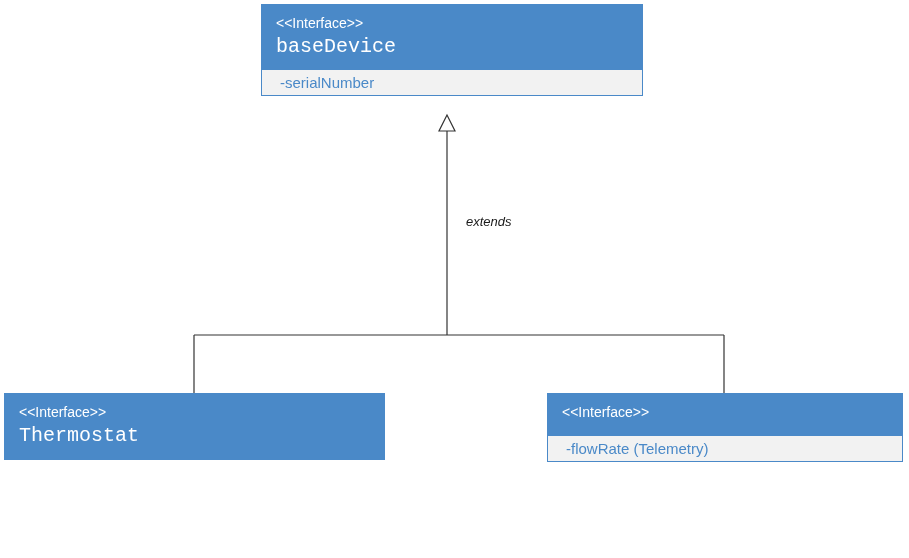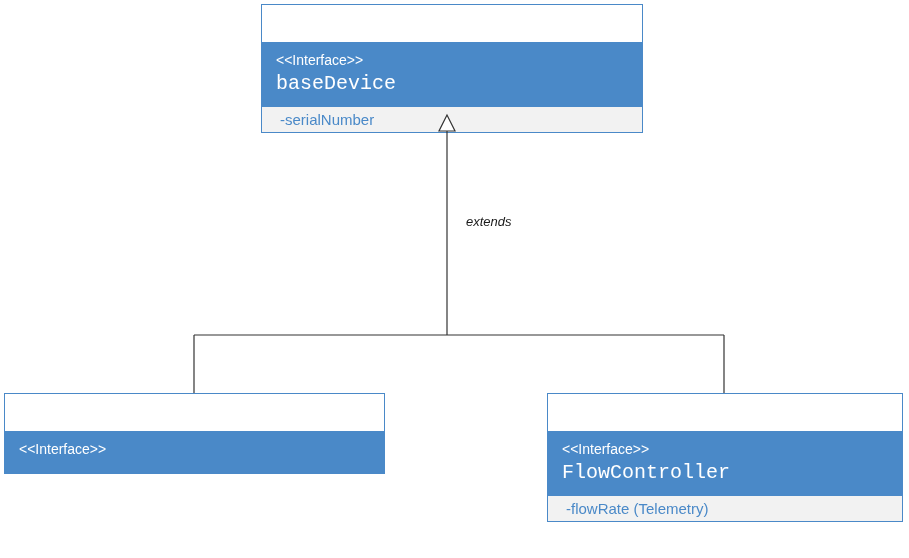--- a/index.html
+++ b/index.html
@@ -11,21 +11,20 @@
     position: relative;
   }
   .class-box {
     position: absolute;
     border: 1px solid #4a89c8;
   }
   .class-header {
     background: #4a89c8;
     color: #ffffff;
     padding: 10px 14px 12px 14px;
-    margin-top: 37px;
   }
   .stereotype {
     font-size: 14px;
     font-weight: 400;
     margin-bottom: 4px;
   }
   .class-name {
     font-size: 20px;
     font-weight: 400;
     font-family: Liberation Mono, monospace;
@@ -65,29 +64,29 @@
     <div class="class-name">baseDevice</div>
   </div>
   <div class="class-body">
     <div class="attr">-serialNumber</div>
   </div>
 </div>
 
 <div class="class-box" style="left:4px; top:393px; width:381px;">
   <div class="class-header">
     <div class="stereotype">&lt;&lt;Interface&gt;&gt;</div>
+    <div class="class-name">Thermostat</div>
   </div>
   <div class="class-body">
   </div>
 </div>
 
 <div class="class-box" style="left:547px; top:393px; width:356px;">
   <div class="class-header">
     <div class="stereotype">&lt;&lt;Interface&gt;&gt;</div>
-    <div class="class-name">FlowController</div>
   </div>
   <div class="class-body">
     <div class="attr">-flowRate (Telemetry)</div>
   </div>
 </div>
 
 <div class="rel-label" style="left:466px; top:214px;">extends</div>
 
 <svg class="connector">
 

